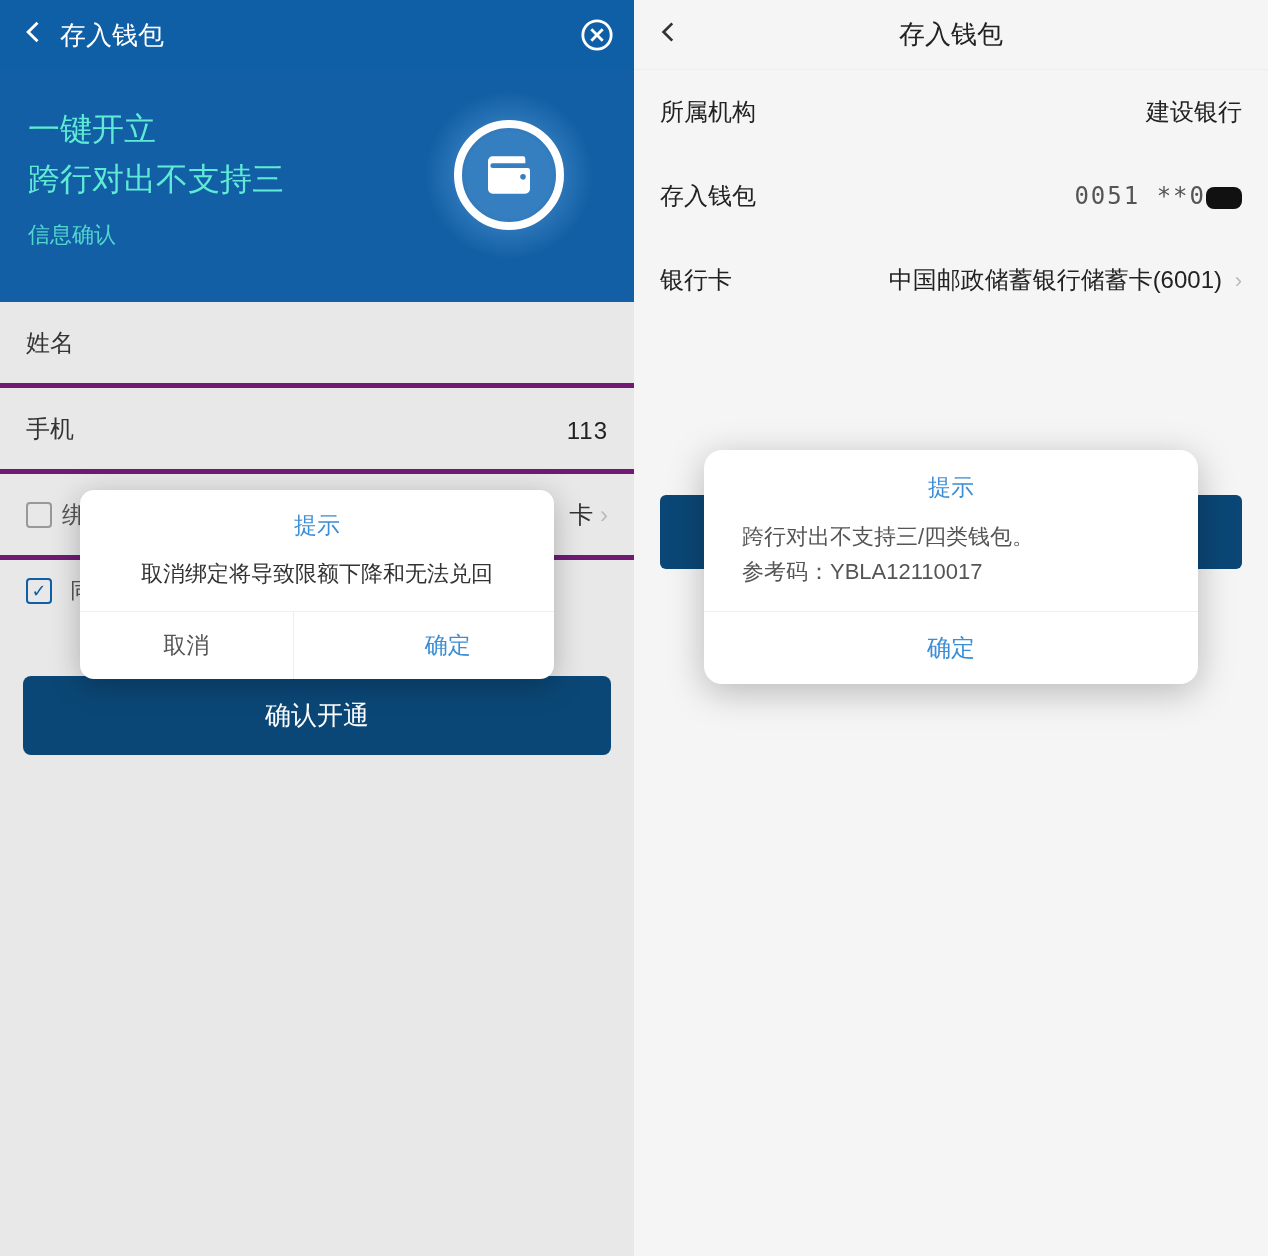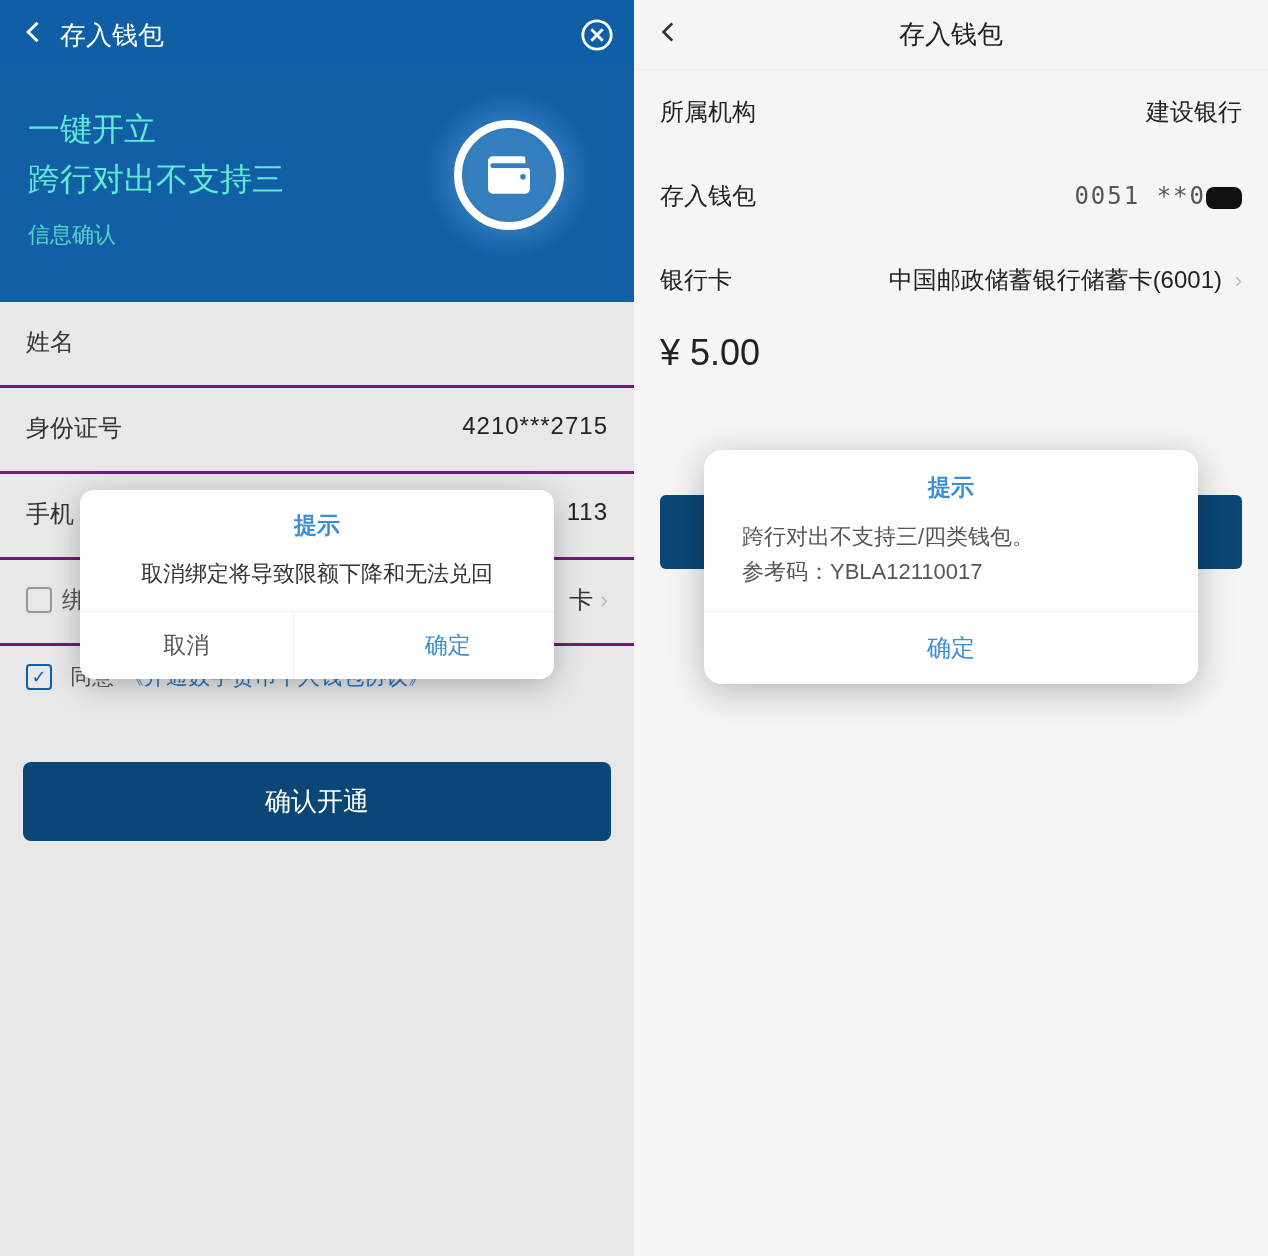--- a/index.html
+++ b/index.html
@@ -96,24 +96,24 @@
       align-items: center;
       justify-content: center;
     }
     .wallet-svg { width: 56px; height: 56px; }
     .form-panel {
       background: #e8e8e8;
       padding-top: 0;
     }
     .form-row {
       padding: 24px 26px;
-      border-bottom: 3px solid #701a75;
+      border-bottom: 5px solid #701a75;
       display: flex;
       justify-content: space-between;
-      align-items: flex-start;
+      align-items: flex-end;
       font-size: 24px;
       color: #333;
       min-height: 86px;
     }
     .form-label { color: #333; }
     .form-value {
       color: #333;
       position: relative;
     }
     .redacted {
@@ -175,21 +175,20 @@
       background: #fff;
       border-radius: 14px;
       overflow: hidden;
       box-shadow: 0 6px 30px rgba(0,0,0,0.25);
     }
     .dialog-title {
       text-align: center;
       color: #3b8ed6;
       font-size: 23px;
       padding: 20px 0 12px;
-      font-weight: bold;
     }
     .dialog-body {
       text-align: center;
       color: #333;
       font-size: 22px;
       padding: 6px 24px 22px;
     }
     .dialog-actions {
       display: flex;
       border-top: 1px solid #eee;
@@ -336,24 +335,20 @@
           </svg>
       </div>
     </div>
   </div>
 
   <div class="form-panel">
     <div class="form-row">
       <span class="form-label">姓名</span>
     </div>
     <div class="form-row">
-      <span class="form-label">身份证号</span>
-      <span class="form-value redacted">4210***2715</span>
-    </div>
-    <div class="form-row">
       <span class="form-label">手机</span>
       <span class="form-value redacted">113</span>
     </div>
     <div class="form-row">
       <span style="display:flex;align-items:center;">
         <span class="checkbox-unchecked"></span>
         <span class="agree-text">绑</span>
       </span>
       <span>
         <span>卡</span>
@@ -399,21 +394,20 @@
     </span>
   </div>
   <div class="info-row">
     <span>银行卡</span>
     <span class="value">
       <span>中国邮政储蓄银行储蓄卡(6001)</span>
       <span class="bank-chevron">›</span>
     </span>
   </div>
 
-  <div class="amount-row">¥ 5.00</div>
 
   <div class="cta-btn"></div>
 
   <div class="dialog-right">
     <div class="dialog-title">提示</div>
     <div class="dialog-body">
       <div>跨行对出不支持三/四类钱包。</div>
       <div>参考码：YBLA12110017</div>
     </div>
     <div class="dialog-single-btn">确定</div>

